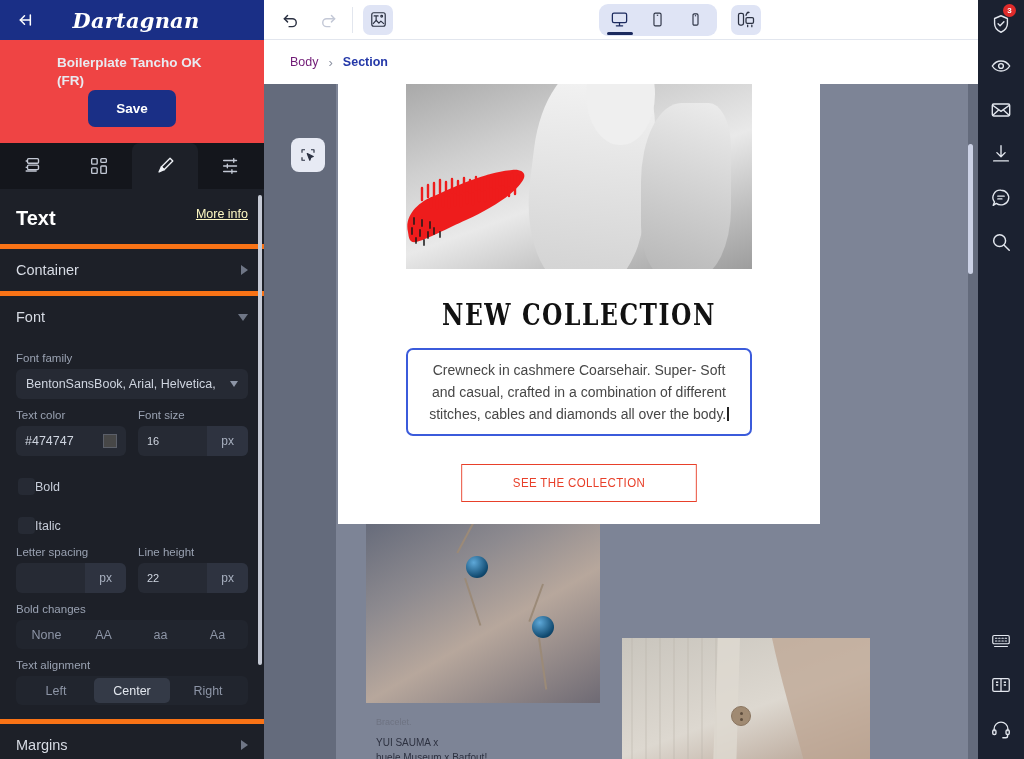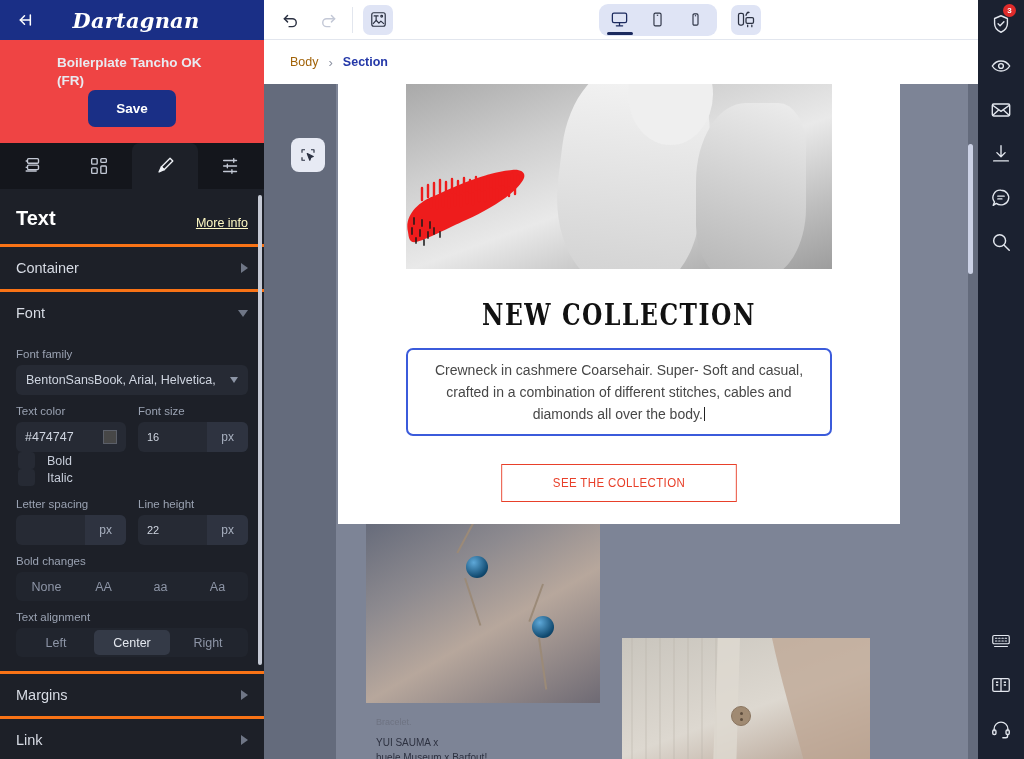--- a/index.html
+++ b/index.html
@@ -50,31 +50,31 @@
     flex: 1; height: 46px; display: flex; align-items: center; justify-content: center;
     cursor: pointer; border-radius: 8px 8px 0 0;
   }
   .tab.active { background: #1d2028; }
   .tab svg { display: block; }
 
   .panel-body {
     flex: 1; background: #1d2028; overflow: hidden; position: relative;
   }
   .panel-head {
-    display: flex; align-items: flex-end; justify-content: space-between;
+    display: flex; align-items: flex-start; justify-content: space-between;
     padding: 18px 16px 14px 16px;
   }
   .panel-title { color: #fff; font-size: 20px; font-weight: 700; }
   .more-info {
     color: #fef9c3; font-size: 12.5px; text-decoration: underline; cursor: pointer;
   }
 
   .section-row {
     display: flex; align-items: center; justify-content: space-between;
-    padding: 13px 16px; border-top: 3px solid #f97316; cursor: pointer;
+    padding: 13px 16px; border-top: 5px solid #f97316; cursor: pointer;
   }
   .section-row .label { color: #d7dbe4; font-size: 14.5px; }
   .caret-r { width: 0; height: 0; border-left: 7px solid #6f7686;
              border-top: 5px solid transparent; border-bottom: 5px solid transparent; }
   .caret-d { width: 0; height: 0; border-top: 7px solid #6f7686;
              border-left: 5px solid transparent; border-right: 5px solid transparent; }
 
   .field-group { padding: 4px 16px 0 16px; }
   .f-label { color: #9aa2b2; font-size: 11.5px; margin: 10px 0 5px 0; }
   .select {
@@ -98,21 +98,21 @@
     align-items: center; overflow: hidden;
   }
   .input-unit .val {
     flex: 1; padding: 0 9px; color: #cfd5e0; font-size: 11px;
   }
   .input-unit .unit {
     background: #2e3340; color: #a8b0bf; font-size: 12px;
     padding: 0 14px; height: 30px; display: flex; align-items: center;
   }
 
-  .check-row { display: flex; align-items: center; gap: 12px; margin: 0 0 0 2px; }
+  .check-row { display: flex; align-items: center; margin: 22px 0 0 2px; }
   .chkbox { width: 17px; height: 17px; border-radius: 4px; background: #262a34; cursor: pointer; }
   .chk-label { color: #c7cdd9; font-size: 12.5px; }
 
   .seg {
     display: flex; background: #21252e; border-radius: 6px; height: 29px;
     padding: 2px; margin-top: 5px;
   }
   .seg > div {
     flex: 1; display: flex; align-items: center; justify-content: center;
     color: #8d95a6; font-size: 12.5px; border-radius: 5px; cursor: pointer;
@@ -145,40 +145,40 @@
   .device-group .tb-icon.active::after {
     content: ""; position: absolute; bottom: -2px; left: 5px; right: 5px;
     height: 2.5px; background: #1c2a5e; border-radius: 2px;
   }
   .tb-center { flex: 1; display: flex; justify-content: center; align-items: center; gap: 14px; }
 
   .breadcrumb-bar {
     height: 44px; background: #fff; display: flex; align-items: center;
     padding: 0 26px; gap: 10px; flex: 0 0 44px;
   }
-  .bc-item { font-size: 12.5px; color: #a16207; cursor: pointer; }
+  .bc-item { font-size: 12.5px; color: #701a75; cursor: pointer; }
   .bc-item.active { color: #2438a8; font-weight: 700; }
   .bc-sep { color: #8d93a3; font-size: 13px; }
 
   
   .canvas {
     flex: 1; background: #646b7c; position: relative; overflow: hidden;
   }
   .select-tool {
     position: absolute; left: 27px; top: 54px; width: 34px; height: 34px;
     background: #e7eaf4; border-radius: 8px; display: flex; align-items: center;
     justify-content: center; cursor: pointer; z-index: 5;
   }
   .page-wrap {
     position: absolute; left: 72px; top: 0; width: 632px; height: 100%;
   }
   .page-bg { position: absolute; inset: 0; background: #7d8496; }
 
   .hero-block {
-    position: absolute; left: 0; top: 0; width: 562px; background: #fff;
+    position: absolute; left: 0; top: 0; width: 482px; background: #fff;
     padding: 0 0 12px 0; left: 2px;
   }
   .hero-img {
     margin: 0 68px; height: 185px; position: relative; overflow: hidden;
     background: linear-gradient(160deg,#a9a9a9 0%,#cfcfcf 30%,#e9e9e9 55%,#bdbdbd 80%,#9d9d9d 100%);
   }
   .hero-img .shape-a {
     position: absolute; left: 36%; top: -10%; width: 34%; height: 120%;
     background: linear-gradient(180deg,#f4f4f4,#d2d2d2); transform: rotate(7deg);
     border-radius: 40% 30% 35% 45%;

